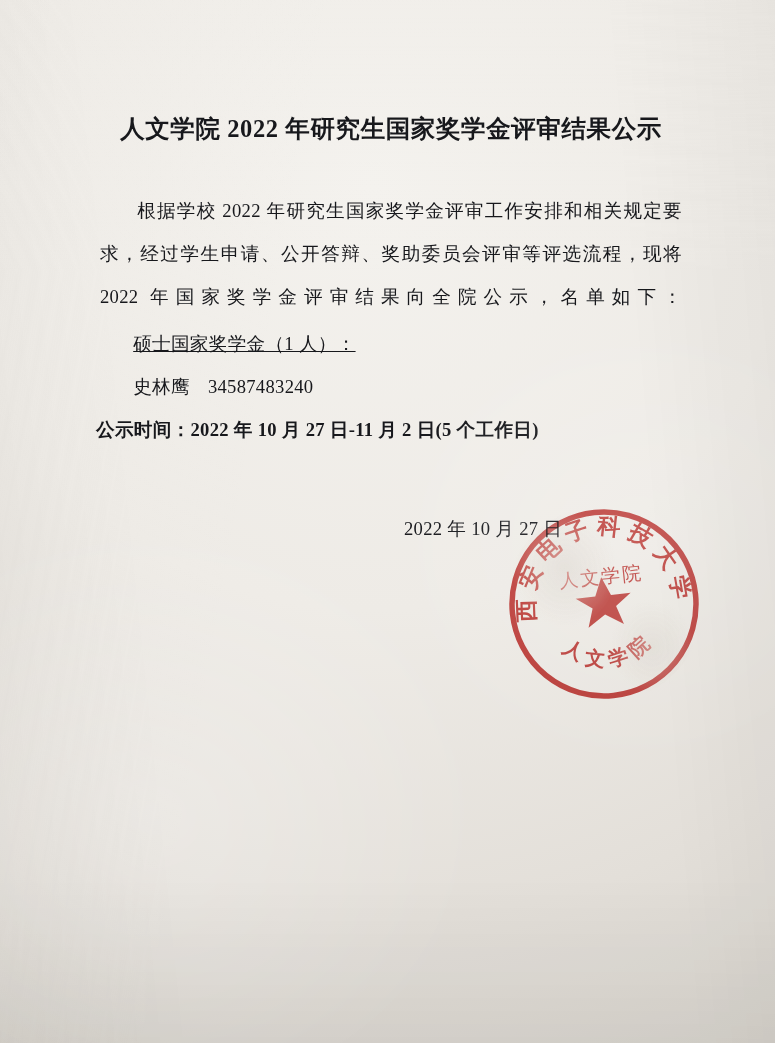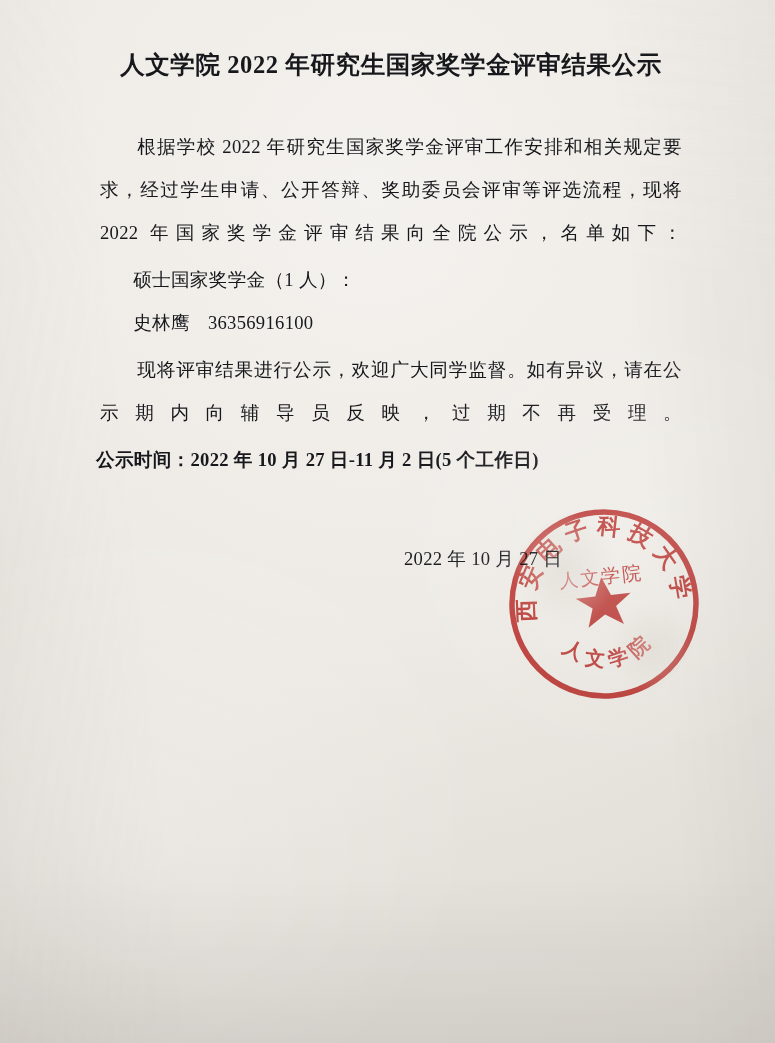--- a/index.html
+++ b/index.html
@@ -53,21 +53,21 @@
   #content {
     position: absolute;
     left: 96px;
     top: 0;
     width: 590px;
     color: #17181c;
   }
 
   .doc-title {
     margin: 0;
-    padding-top: 49px;
+    padding-top: 113px;
     text-align: center;
     font-size: 24.5px;
     font-weight: bold;
     letter-spacing: 0.6px;
     line-height: 1.3;
     white-space: nowrap;
   }
 
   .body-block {
     margin-top: 44px;
@@ -82,20 +82,21 @@
     text-indent: 2em;
     text-align: justify;
     text-justify: inter-character;
   }
   .para-just {
     text-align-last: justify;
   }
   .para-tight {
     margin: 0;
     text-indent: 2em;
+    text-decoration: underline;
   }
   .name-line {
     margin: 0;
     text-indent: 2em;
   }
   .name-line .sep {
     display: inline-block;
     width: 18px;
   }
   .line-flush {
@@ -149,24 +150,23 @@
 
     <h1 class="doc-title">人文学院 2022 年研究生国家奖学金评审结果公示</h1>
 
     <div class="body-block">
 
       <p class="para para-just">根据学校 2022 年研究生国家奖学金评审工作安排和相关规定要求，经过学生申请、公开答辩、奖助委员会评审等评选流程，现将 2022 年国家奖学金评审结果向全院公示，名单如下：</p>
 
       <p class="para-tight">硕士国家奖学金（1 人）：</p>
 
       <p class="name-line">
-        <span>史林鹰</span><span class="sep"></span><span>36356916100</span>
+        <span>史林鹰</span><span class="sep"></span><span>34587483240</span>
       </p>
 
-      <p class="para para-just">现将评审结果进行公示，欢迎广大同学监督。如有异议，请在公示期内向辅导员反映，过期不再受理。</p>
 
       <p class="line-flush">公示时间：2022 年 10 月 27 日-11 月 2 日(5 个工作日)</p>
 
 
       <p class="date-line">2022 年 10 月 27 日</p>
 
     </div>
   </div>
 
   <div id="seal">

